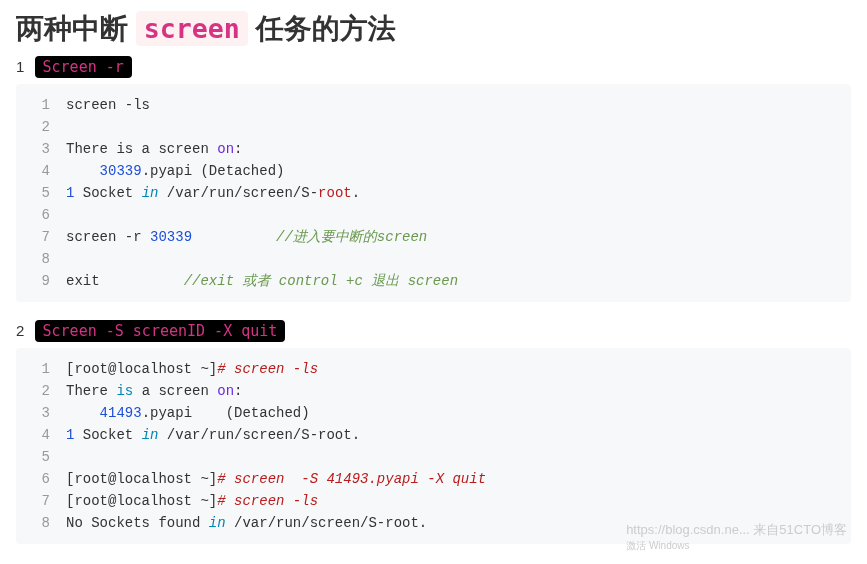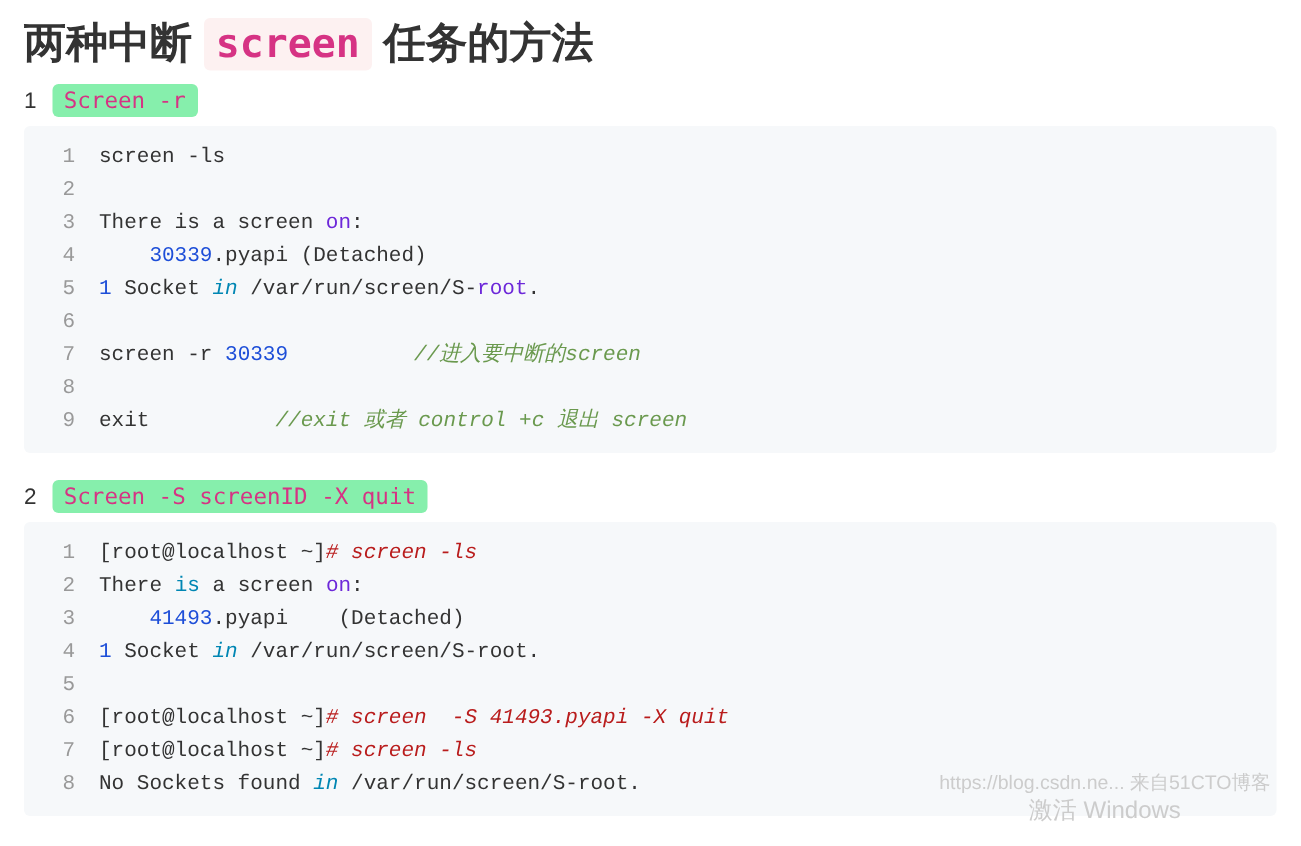--- a/index.html
+++ b/index.html
@@ -27,21 +27,21 @@
     .step {
       margin: 10px 0 8px 0;
       font-size: 15px;
     }
     .step-num {
       color: #333;
       margin-right: 6px;
     }
     .step-code {
       color: #d63384;
-      background: #86efac;
+      background: #000000;
       padding: 2px 8px;
       border-radius: 4px;
       font-family: Consolas, Monaco, monospace;
     }
     .code-block {
       background: #f6f8fa;
       border-radius: 4px;
       padding: 10px 0;
       margin: 4px 0 20px 0;
       position: relative;
@@ -62,36 +62,36 @@
       flex-shrink: 0;
     }
     .line-content {
       flex: 1;
       white-space: pre;
       color: #333;
     }
     .tok-kw-in { color: #0086b3; font-style: italic; }
     .tok-kw-on { color: #6d28d9; }
     .tok-num { color: #1d4ed8; }
-    .tok-root { color: #6d28d9; }
+    .tok-root { color: #b91c1c; }
     .tok-comment { color: #6a994e; font-style: italic; text-align: right; }
     .tok-hash { color: #b91c1c; font-style: italic; }
     .tok-is { color: #0086b3; }
     .watermark {
       position: fixed;
       right: 20px;
       bottom: 12px;
       color: #ccc;
       font-size: 13px;
       pointer-events: none;
-      text-align: center;
+      text-align: left;
       line-height: 1.3;
     }
     .watermark .w2 {
-      font-size: 16px;
+      font-size: 10px;
     }
   </style>
 </head>
 <body>
 
 <h2>
   <span>两种中断</span>
   <span class="inline-code">screen</span>
   <span>任务的方法</span>
 </h2>

